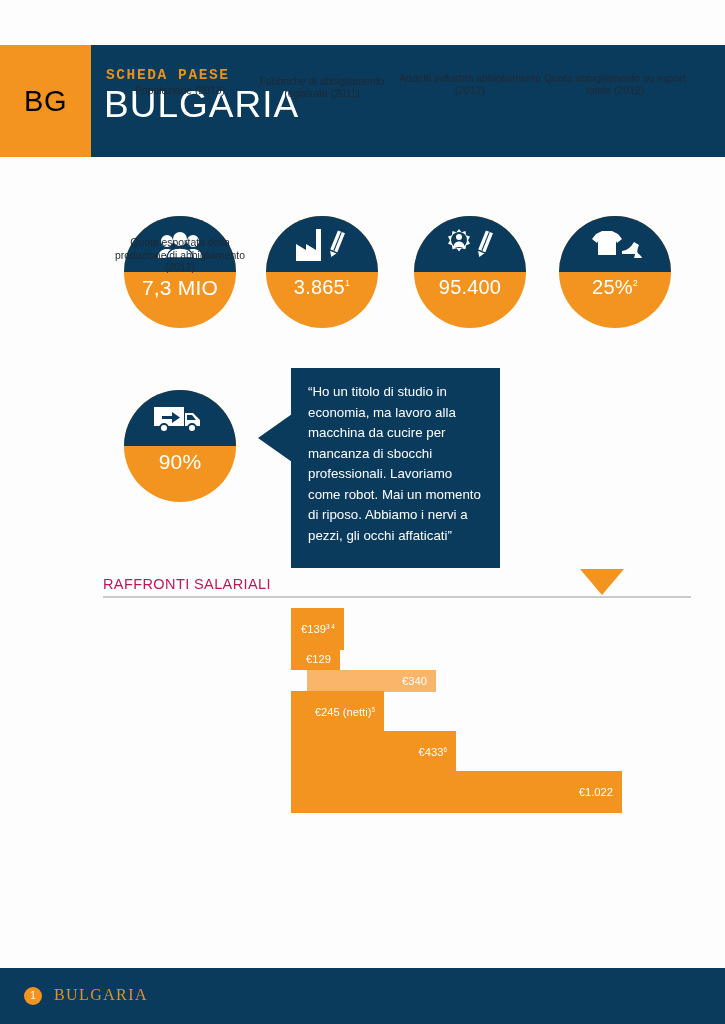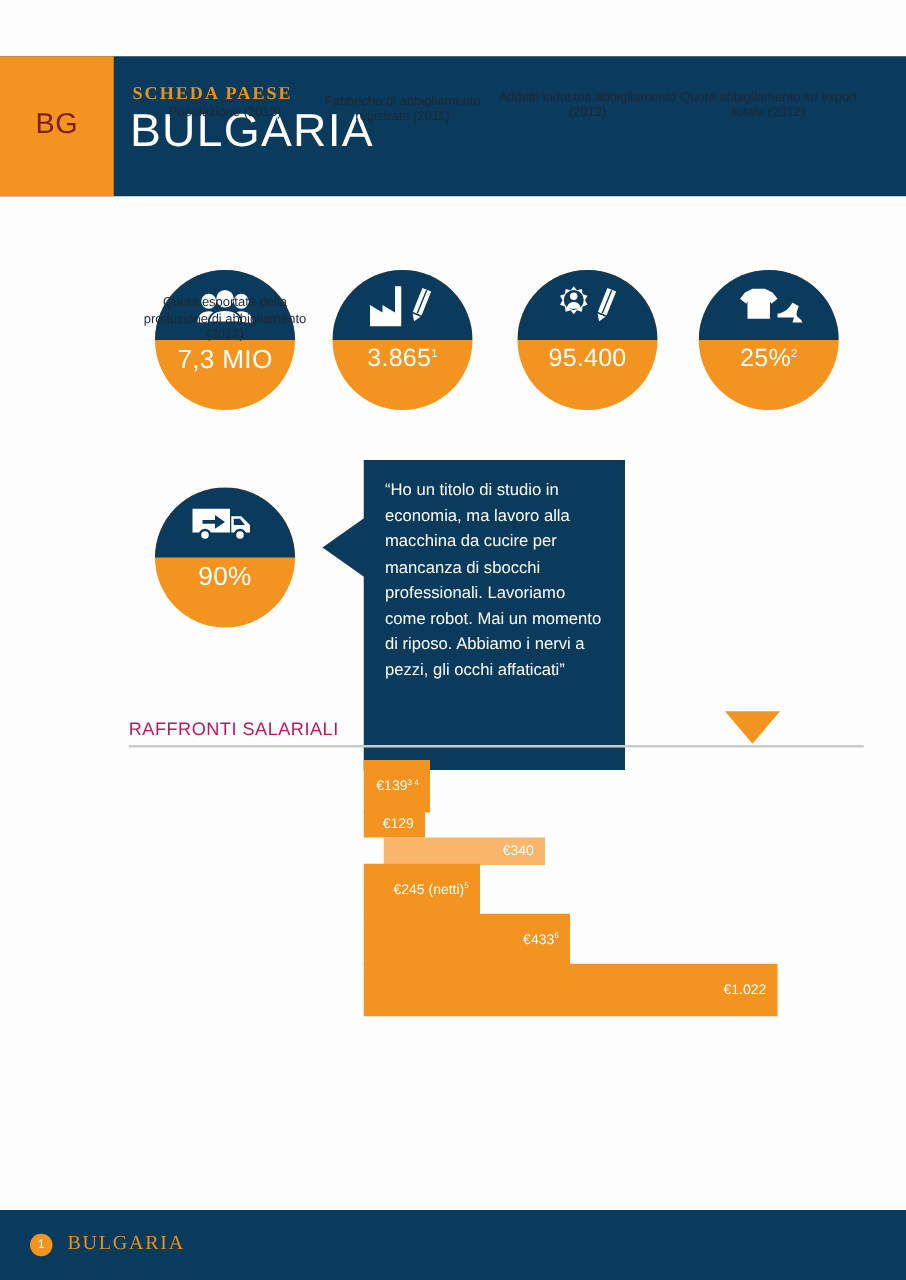--- a/index.html
+++ b/index.html
@@ -9,25 +9,25 @@
     position:relative;overflow:hidden;
   }
   .page{position:relative;width:725px;height:1024px;background:#fdfdfd;}
 
   
   .header{position:absolute;left:0;top:45px;width:725px;height:112px;}
   .header-bg{position:absolute;left:0;top:0;width:725px;height:112px;background:#0a3a5c;}
   .header-badge{position:absolute;left:0;top:0;width:91px;height:112px;background:#f2941f;}
   .header-badge span{
     position:absolute;left:0;right:0;top:40px;text-align:center;
-    color:#7f1d1d;font-size:23px;letter-spacing:.5px;font-weight:400;
+    color:#000000;font-size:29px;letter-spacing:.5px;font-weight:400;
   }
   .header-kicker{
     position:absolute;left:106px;top:22px;color:#e8921c;
-    font-family:Liberation Serif, serif;
+    font-family:Liberation Mono, monospace;
     font-size:14.5px;letter-spacing:1.6px;font-weight:700;
   }
   .header-title{
     position:absolute;left:104px;top:39px;color:#ffffff;
     font-size:37px;letter-spacing:1px;font-weight:400;
   }
 
   
   .stat{position:absolute;width:150px;text-align:center;}
   .stat-cap{
@@ -47,21 +47,21 @@
   }
   .circle .val{
     position:absolute;left:0;top:60px;width:112px;text-align:center;
     color:#ffffff;font-size:21px;letter-spacing:.2px;
   }
   .circle .val sup{font-size:9px;vertical-align:super;}
   .circle.small .val{font-size:20px;text-align:center;}
 
   
   .quote-navy{
-    position:absolute;left:291px;top:368px;width:209px;height:248px;
+    position:absolute;left:291px;top:368px;width:209px;height:200px;
     background:#0a3a5c;color:#ffffff;box-sizing:border-box;
     padding:14px 16px 10px 17px;font-size:13.3px;line-height:20.5px;
   }
   .quote-navy-tail{
     position:absolute;left:258px;top:414px;width:0;height:0;
     border-top:24px solid transparent;border-bottom:24px solid transparent;
     border-right:34px solid #0a3a5c;
   }
   .quote-orange{
     position:absolute;left:518px;top:363px;width:173px;height:207px;

